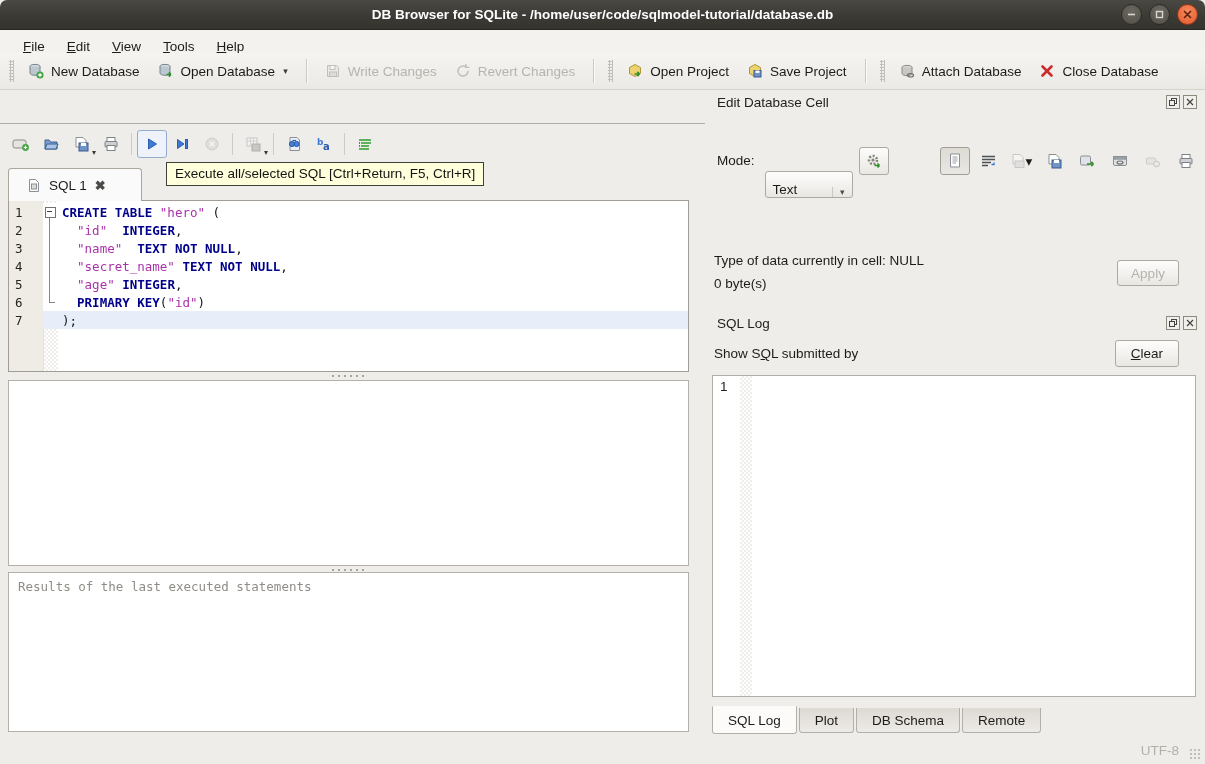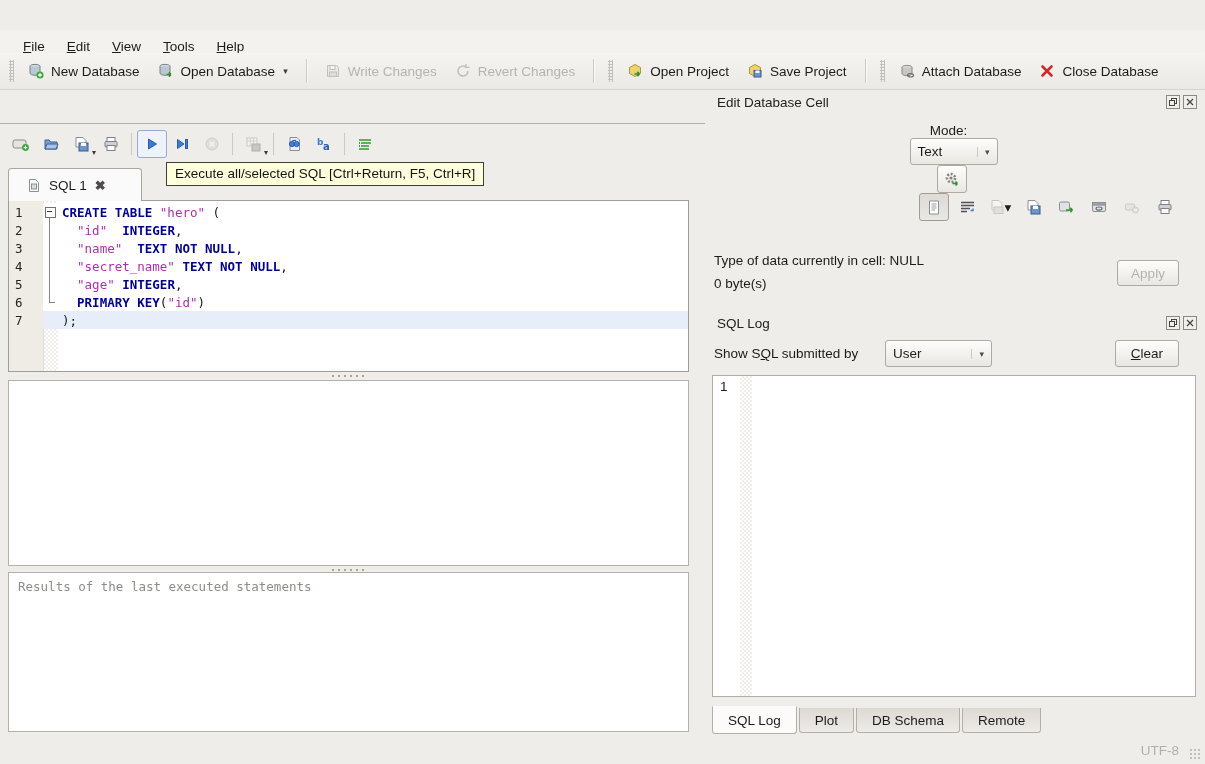--- a/index.html
+++ b/index.html
@@ -148,32 +148,32 @@
   
   .dock{ position:absolute; left:705px; top:90px; width:500px; height:674px; }
   .dock-header{ position:absolute; left:12px; height:18px; display:flex; align-items:center; font-size:13.5px; color:#23221f; }
   .dock-minis{ position:absolute; display:flex; gap:3px; }
   .mini{
     width:14px; height:14px; border:1px solid #8d897f; background:#f1efeb;
     display:flex; align-items:center; justify-content:center; color:#45433d;
   }
   .combo{
     background:linear-gradient(#fdfdfc,#e9e7e2); border:1px solid #aeaaa2; border-radius:3px;
-    display:flex; align-items:center; padding:0 7px; gap:8px; height:27px;
+    display:flex; align-items:flex-end; padding:0 7px; gap:8px; height:27px;margin-top:48px;
   }
   .combo .arrow{ margin-left:auto; font-size:9px; color:#514e48; padding-left:7px; border-left:1px solid #ccc8c0; }
   .btn{
     background:linear-gradient(#fdfdfc,#e9e7e2); border:1px solid #aeaaa2; border-radius:3px;
     display:flex; align-items:center; justify-content:center; height:26px;
   }
   .btn.disabled{ color:#b6b3ad; }
   .iconbtn{ width:30px; height:28px; border-radius:3px; display:flex; align-items:center; justify-content:center; position:relative; }
   .iconbtn.pressed{ border:1px solid #a29e96; background:linear-gradient(#dedbd5,#e9e7e2); }
   .iconbtn.disabled svg{ opacity:.4; filter:grayscale(1); }
-  .modebar{ position:absolute; left:12px; top:33px; right:25px; display:flex; align-items:center;flex-direction:column; }
+  .modebar{ position:absolute; left:12px; top:33px; right:4px; display:flex; align-items:center; }
   .cellicons{ display:flex; align-items:center; gap:3px; margin-left:auto; }
   .nullbox{
     position:absolute; left:20px; top:80px; width:462px; height:73px;
     background:#fff; border:1px solid #b2aea7;
   }
   .nullbox .cell-gutter{ position:absolute; left:0; top:0; bottom:0; width:47px; background:#efebe4; }
   .nullbox .cellval{ position:absolute; left:4px; top:3px; color:#000; }
   .type-info{ position:absolute; left:9px; top:163px; }
   .size-info{ position:absolute; left:9px; top:186px; }
   .apply-btn{ position:absolute; left:412px; top:170px; width:62px; height:26px; }
@@ -203,20 +203,40 @@
     position:absolute; right:4px; bottom:4px; width:12px; height:12px;
     background-image:radial-gradient(#c2bfb8 1px, transparent 1.1px); background-size:4px 4px;
   }
   svg{ display:block; }
 </style>
 </head>
 <body>
 
 <div class="window">
 
+  <div class="titlebar">
+    <span>DB Browser for SQLite - /home/user/code/sqlmodel-tutorial/database.db</span>
+    <div class="winbtns">
+      <div class="winbtn">
+        <svg width="9" height="9">
+            <path d="M1 4.5h7" stroke="#d8d6d1" stroke-width="1.6"></path>
+          </svg>
+      </div>
+      <div class="winbtn">
+        <svg width="9" height="9">
+            <rect x="1.5" y="1.5" width="6" height="6" fill="none" stroke="#d8d6d1" stroke-width="1.4"></rect>
+          </svg>
+      </div>
+      <div class="winbtn close">
+        <svg width="9" height="9">
+            <path d="M1.5 1.5l6 6M7.5 1.5l-6 6" stroke="#64200a" stroke-width="1.7" stroke-linecap="round"></path>
+          </svg>
+      </div>
+    </div>
+  </div>
 
   <div class="menubar">
     <div class="menu-item">
         <span><span class="mnemonic">F</span><span>ile</span></span>
       </div>
     <div class="menu-item">
         <span><span class="mnemonic">E</span><span>dit</span></span>
       </div>
     <div class="menu-item">
         <span><span class="mnemonic">V</span><span>iew</span></span>

